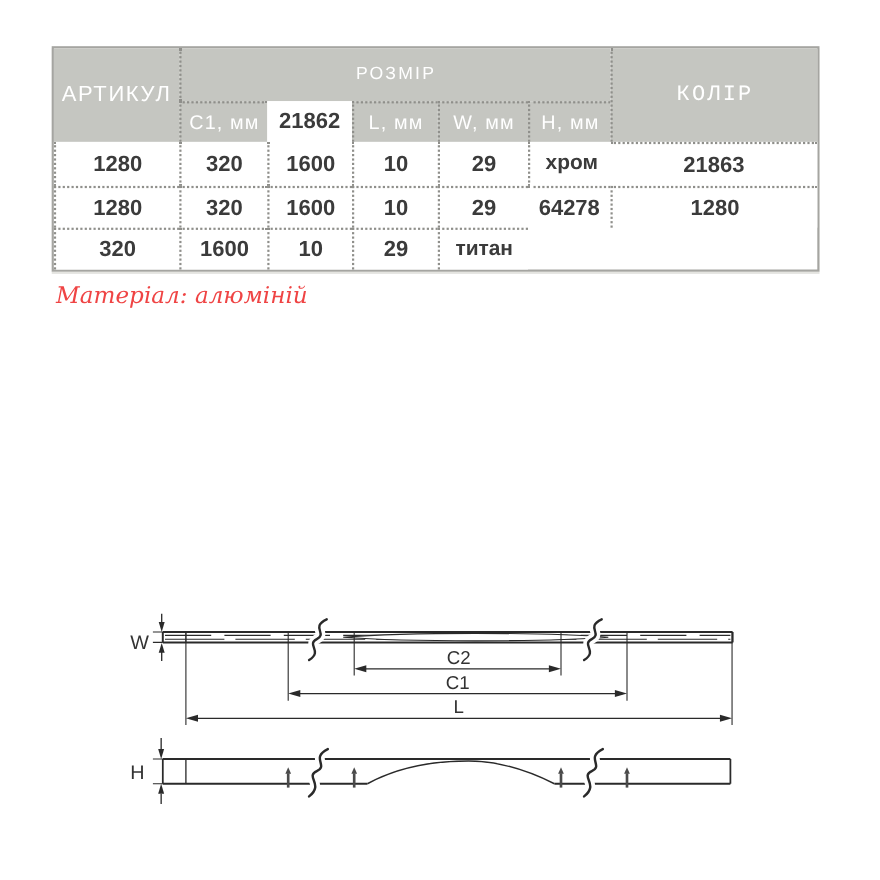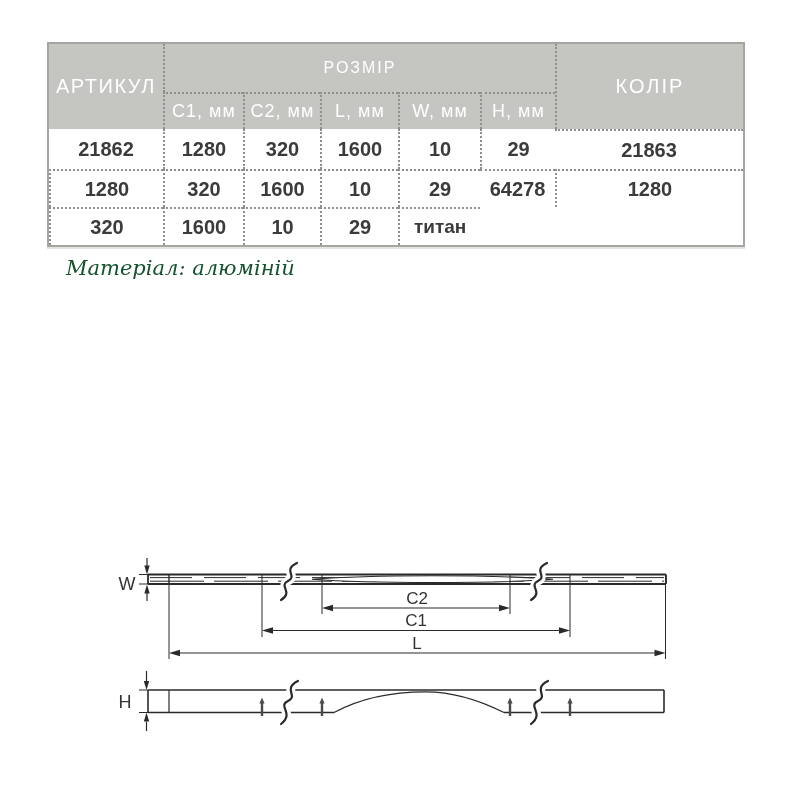--- a/index.html
+++ b/index.html
@@ -18,56 +18,56 @@
     grid-template-rows:48px 37px 40px 38px 38px;
   }
   .cell{display:flex;align-items:center;justify-content:center;box-sizing:border-box;}
   .hdr{background:#c5c6c1;color:#ffffff;}
   .h-artikul{grid-column:1;grid-row:1/3;font-size:20px;letter-spacing:1.5px;}
   .h-rozmir{grid-column:2/7;grid-row:1;font-size:16px;letter-spacing:2px;
             border-left:2px dotted #8f8f8b;}
   .h-sub{grid-row:2;font-size:18px;letter-spacing:1px;
          border-left:2px dotted #8f8f8b;border-top:2px dotted #8f8f8b;}
   .h-kolir{grid-column:7;grid-row:1/3;font-size:20px;letter-spacing:2px;
-           border-left:2px dotted #8f8f8b;}
+           border-left:2px dotted #8f8f8b;font-family:Liberation Mono, monospace;}
   .bd{color:#3b3b3b;font-size:20px;background:#fff;font-weight:bold;}
   .bd.vline{border-left:2px dotted #8f8f8b;text-align:center;}
   .bd.hline{border-top:2px dotted #8f8f8b;}
   .bd.kolir{justify-content:flex-start;padding-left:14px;font-size:19px;}
 
   
   .material-note{
-    position:absolute;left:66px;top:256px;
+    position:absolute;left:51px;top:256px;
     font-family:"DejaVu Serif",serif;font-style:italic;
-    font-size:21px;color:#14532d;
+    font-size:21px;color:#ef4444;
   }
 
   
   .drawing{position:absolute;left:0;top:0;}
   .drawing text{font-family:"Liberation Sans",sans-serif;fill:#333;}
 </style>
 </head>
 <body>
 
 <div class="spec-table">
   <div class="cell hdr h-artikul">АРТИКУЛ</div>
   <div class="cell hdr h-rozmir">РОЗМІР</div>
   <div class="cell hdr h-sub" style="grid-column:2">C1, мм</div>
-  <div class="cell hdr h-sub" style="grid-column:3">C2, мм</div>
   <div class="cell hdr h-sub" style="grid-column:4">L, мм</div>
   <div class="cell hdr h-sub" style="grid-column:5">W, мм</div>
   <div class="cell hdr h-sub" style="grid-column:6">H, мм</div>
   <div class="cell hdr h-kolir">КОЛІР</div>
 
   <div class="cell bd">21862</div>
   <div class="cell bd vline">1280</div>
   <div class="cell bd vline">320</div>
   <div class="cell bd vline">1600</div>
   <div class="cell bd vline">10</div>
   <div class="cell bd vline">29</div>
+  <div class="cell bd vline kolir">хром</div>
 
   <div class="cell bd hline">21863</div>
   <div class="cell bd vline hline">1280</div>
   <div class="cell bd vline hline">320</div>
   <div class="cell bd vline hline">1600</div>
   <div class="cell bd vline hline">10</div>
   <div class="cell bd vline hline">29</div>
 
   <div class="cell bd hline">64278</div>
   <div class="cell bd vline hline">1280</div>

